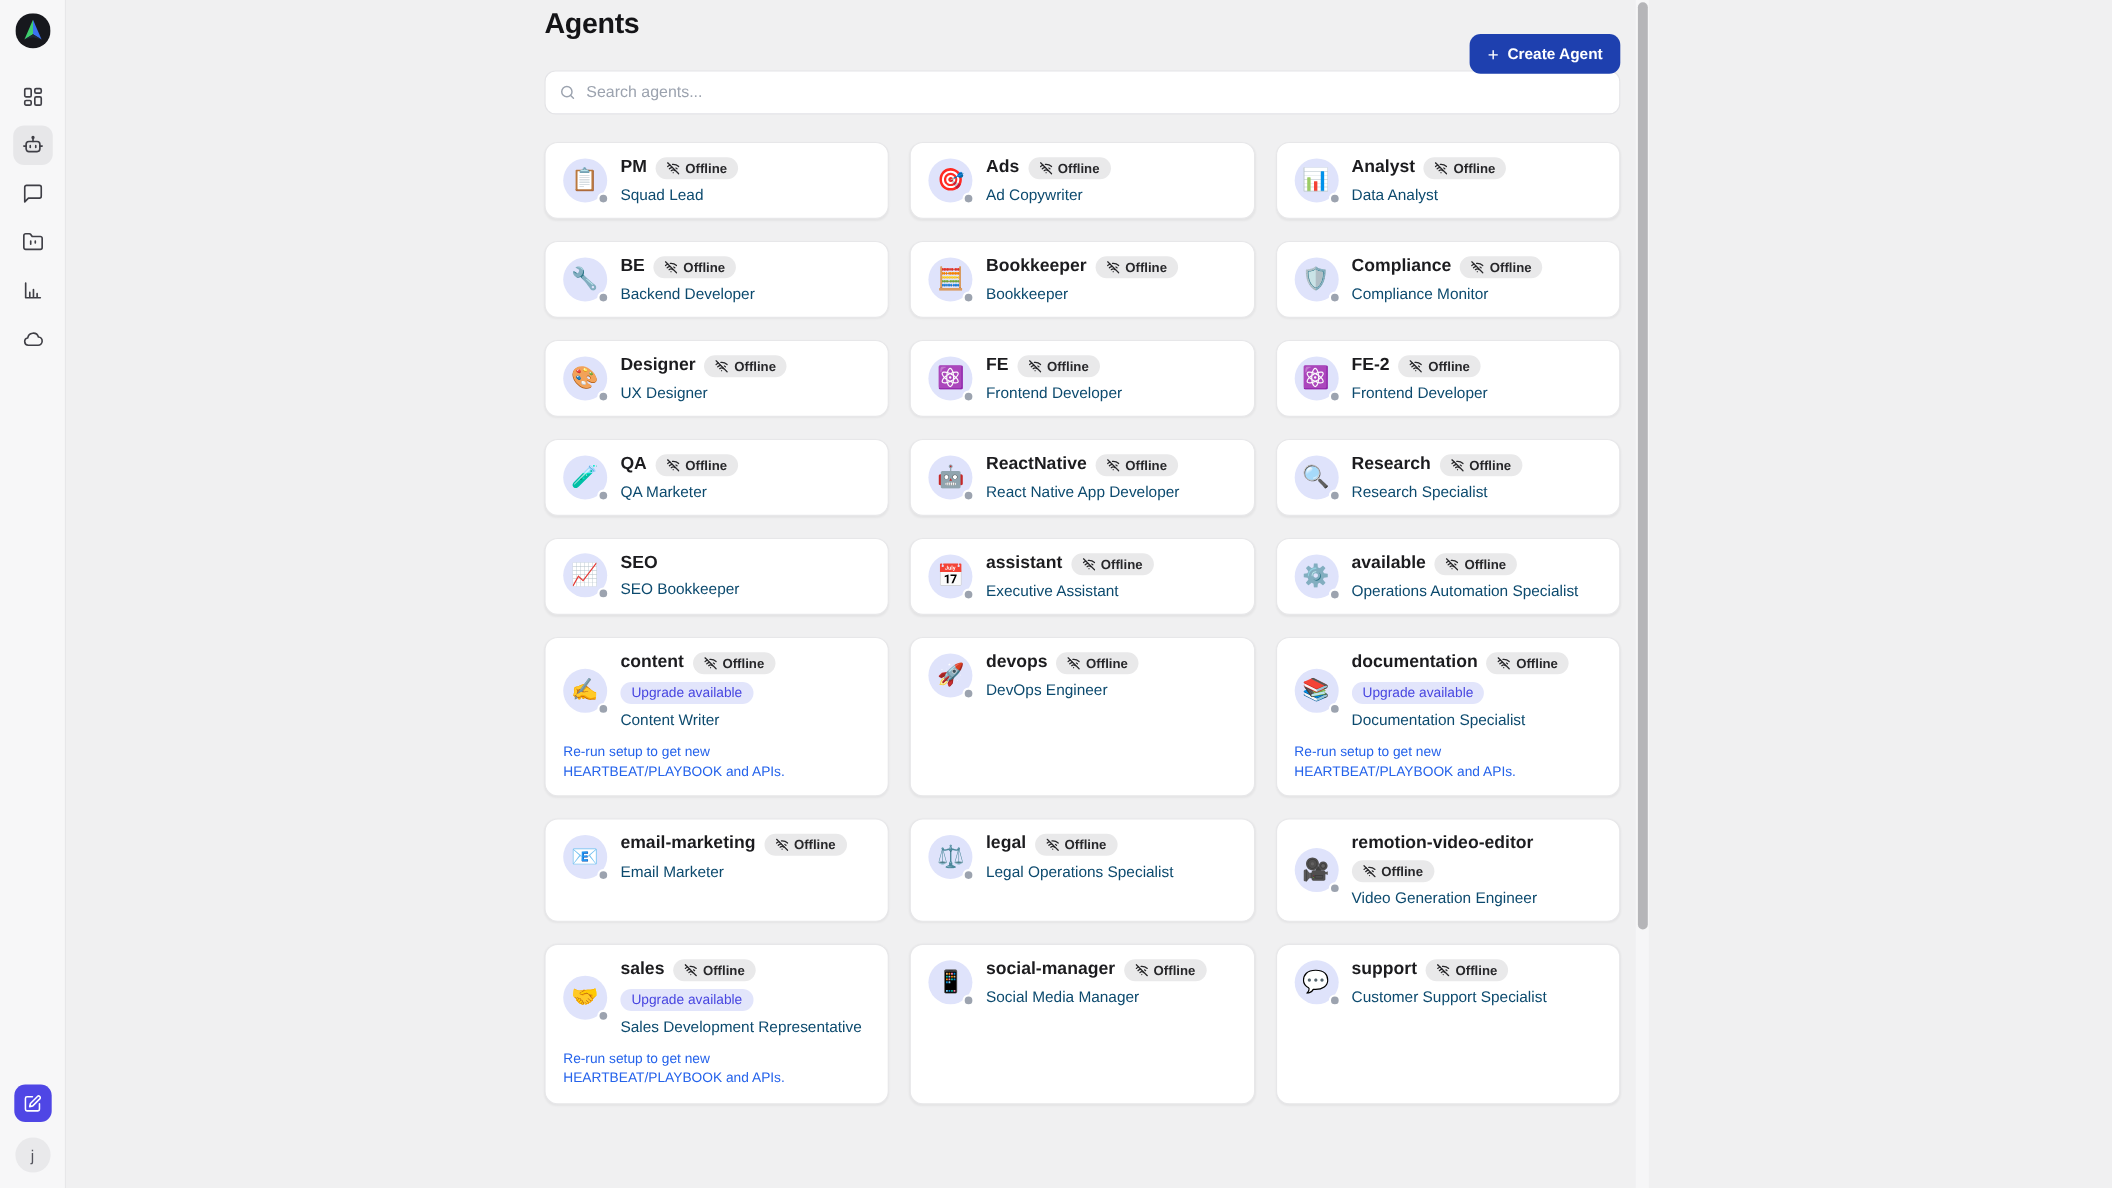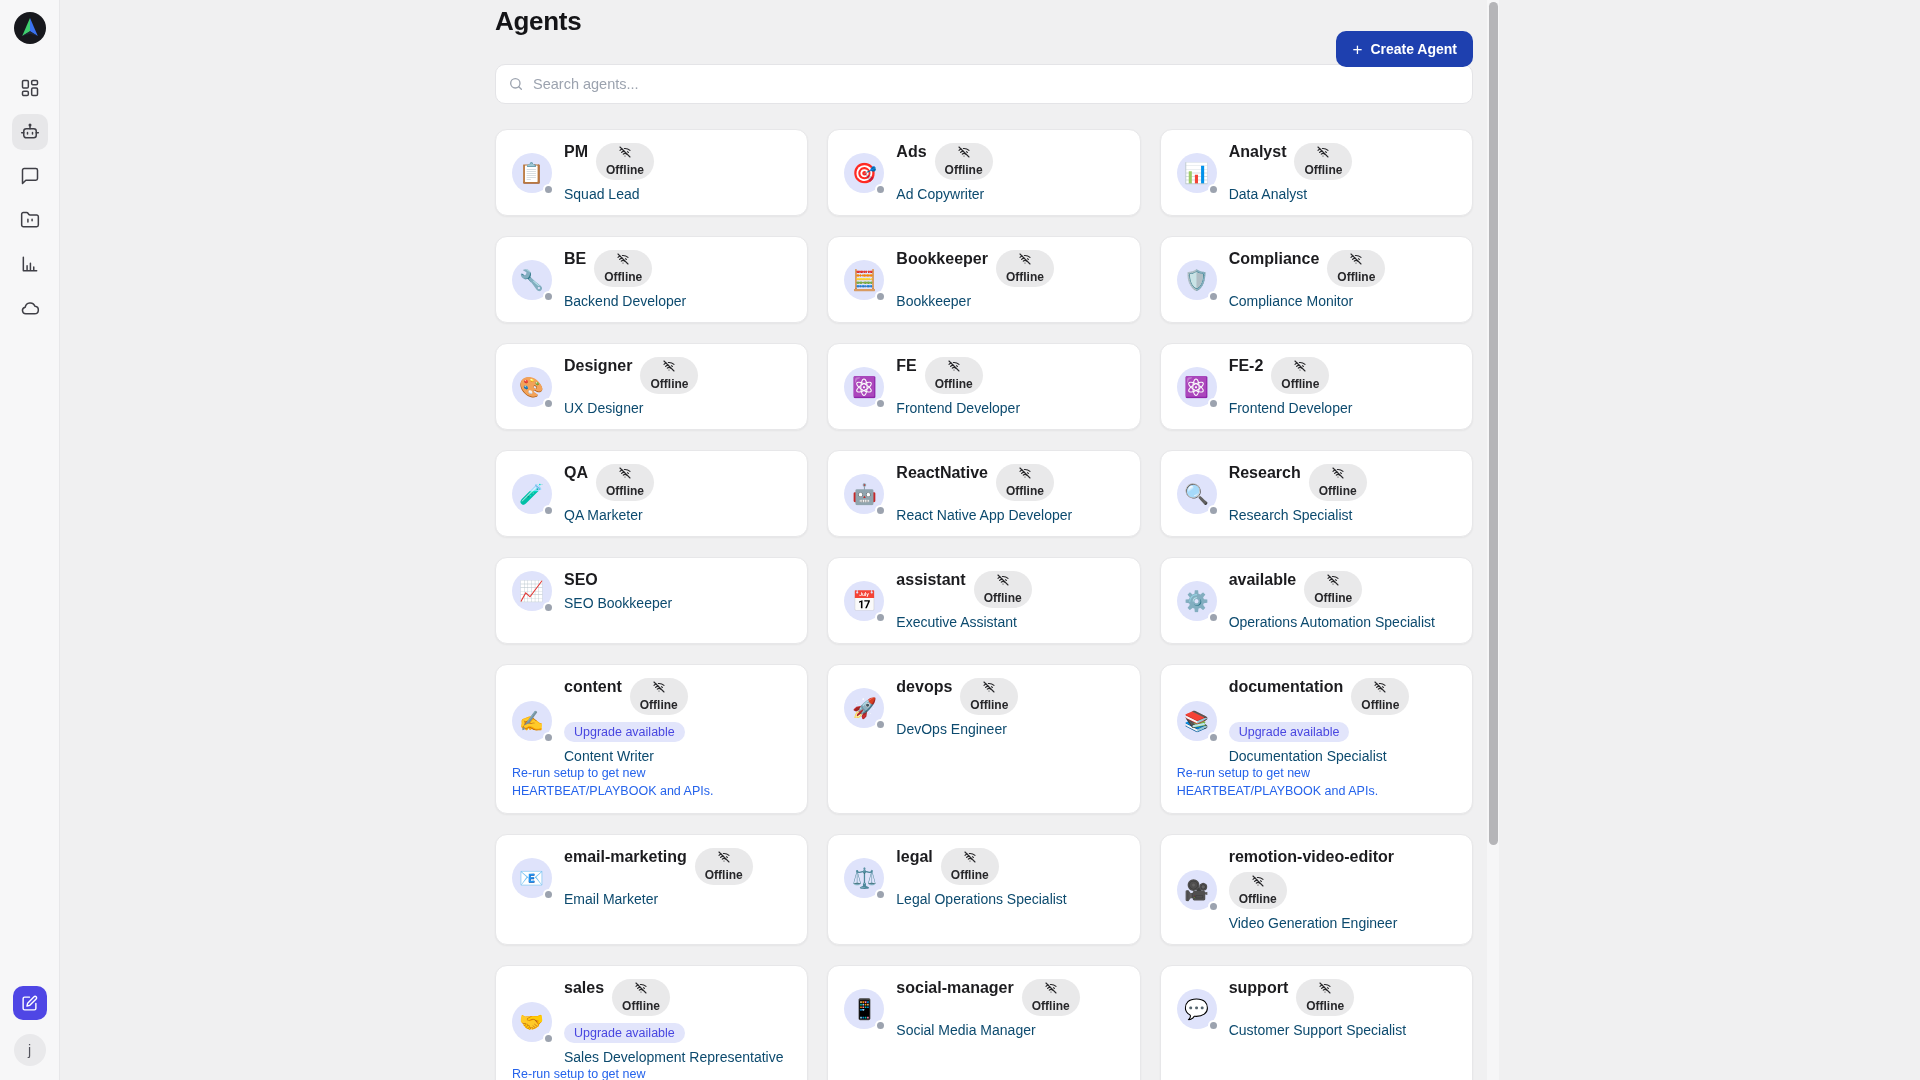--- a/index.html
+++ b/index.html
@@ -54,27 +54,27 @@
   .avatar-wrap { position:relative; width:40px; height:40px; flex:0 0 auto; }
   .avatar { width:40px; height:40px; border-radius:50%; background:#dfe3fb;
     display:flex; align-items:center; justify-content:center; font-size:20px; line-height:1; }
   .status-dot { position:absolute; right:-2px; bottom:-2px; width:11px; height:11px;
     border-radius:50%; background:#9ca3af; border:2px solid #fff; }
   .card-info { min-width:0; }
   .name-row { display:flex; align-items:flex-start; gap:8px; flex-wrap:wrap; row-gap:6px; }
   .agent-name { font-size:16px; font-weight:700; color:#1c1c1f; }
   .badge-offline { display:inline-flex; align-items:center; gap:5px;
     background:#e9e9ea; border-radius:999px; padding:3px 10px;
-    font-size:12px; font-weight:600; color:#27272a; white-space:nowrap;flex-direction:column; }
+    font-size:12px; font-weight:600; color:#27272a; white-space:nowrap; }
   .badge-offline svg { width:12px; height:12px; }
   .badge-upgrade { display:inline-block; background:#e2e5fb; color:#4846e0;
     border-radius:999px; padding:3px 10px; font-size:12.5px; font-weight:500;
     margin-top:7px; width:max-content; }
   .agent-role { margin-top:6px; font-size:14px; color:#0c4a6e; }
-  .rerun-link { font-size:12.5px; line-height:1.45; color:#2563eb; cursor:pointer; }
+  .rerun-link { margin-top:12px; font-size:12.5px; line-height:1.45; color:#2563eb; cursor:pointer; }
 
   
   .scrollbar-track { position:absolute; left:1487px; top:0; width:12px; height:1080px;
     background:#f6f6f7; }
   .scrollbar-thumb { position:absolute; left:1.5px; top:2px; width:9px; height:843px;
     background:#b5b5b8; border-radius:5px; cursor:pointer; }
 </style>
 </head>
 <body>
 

